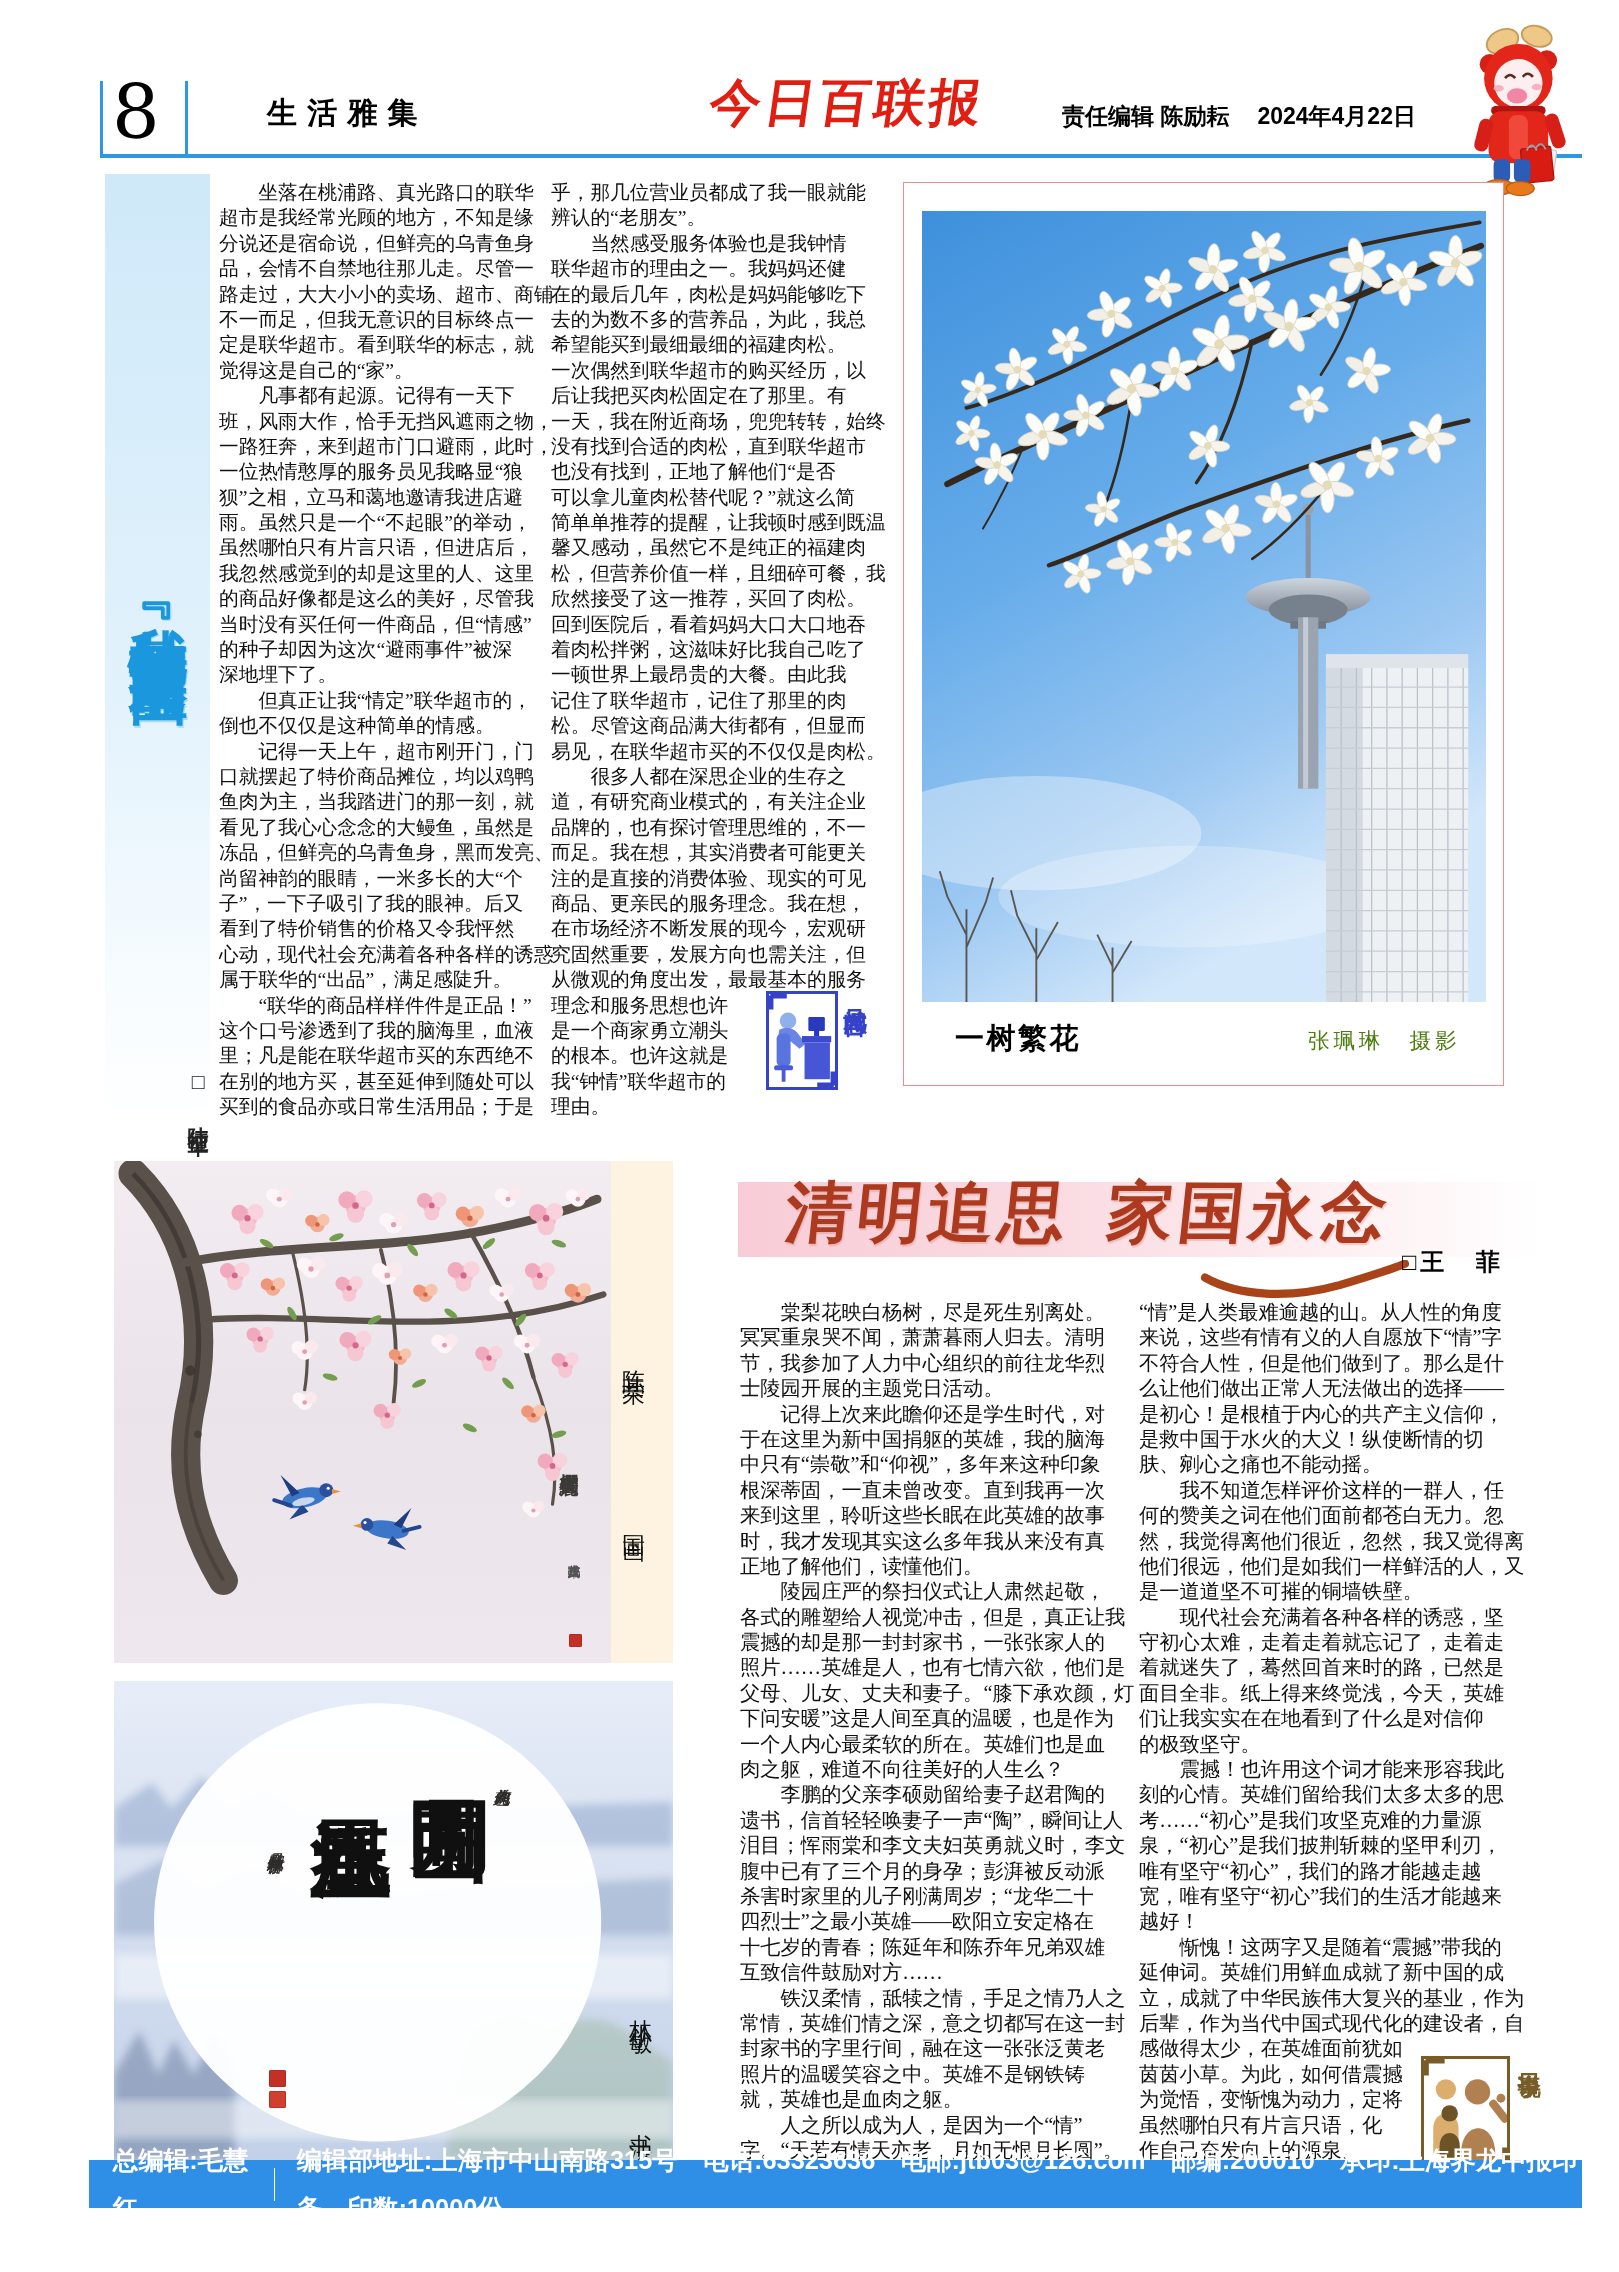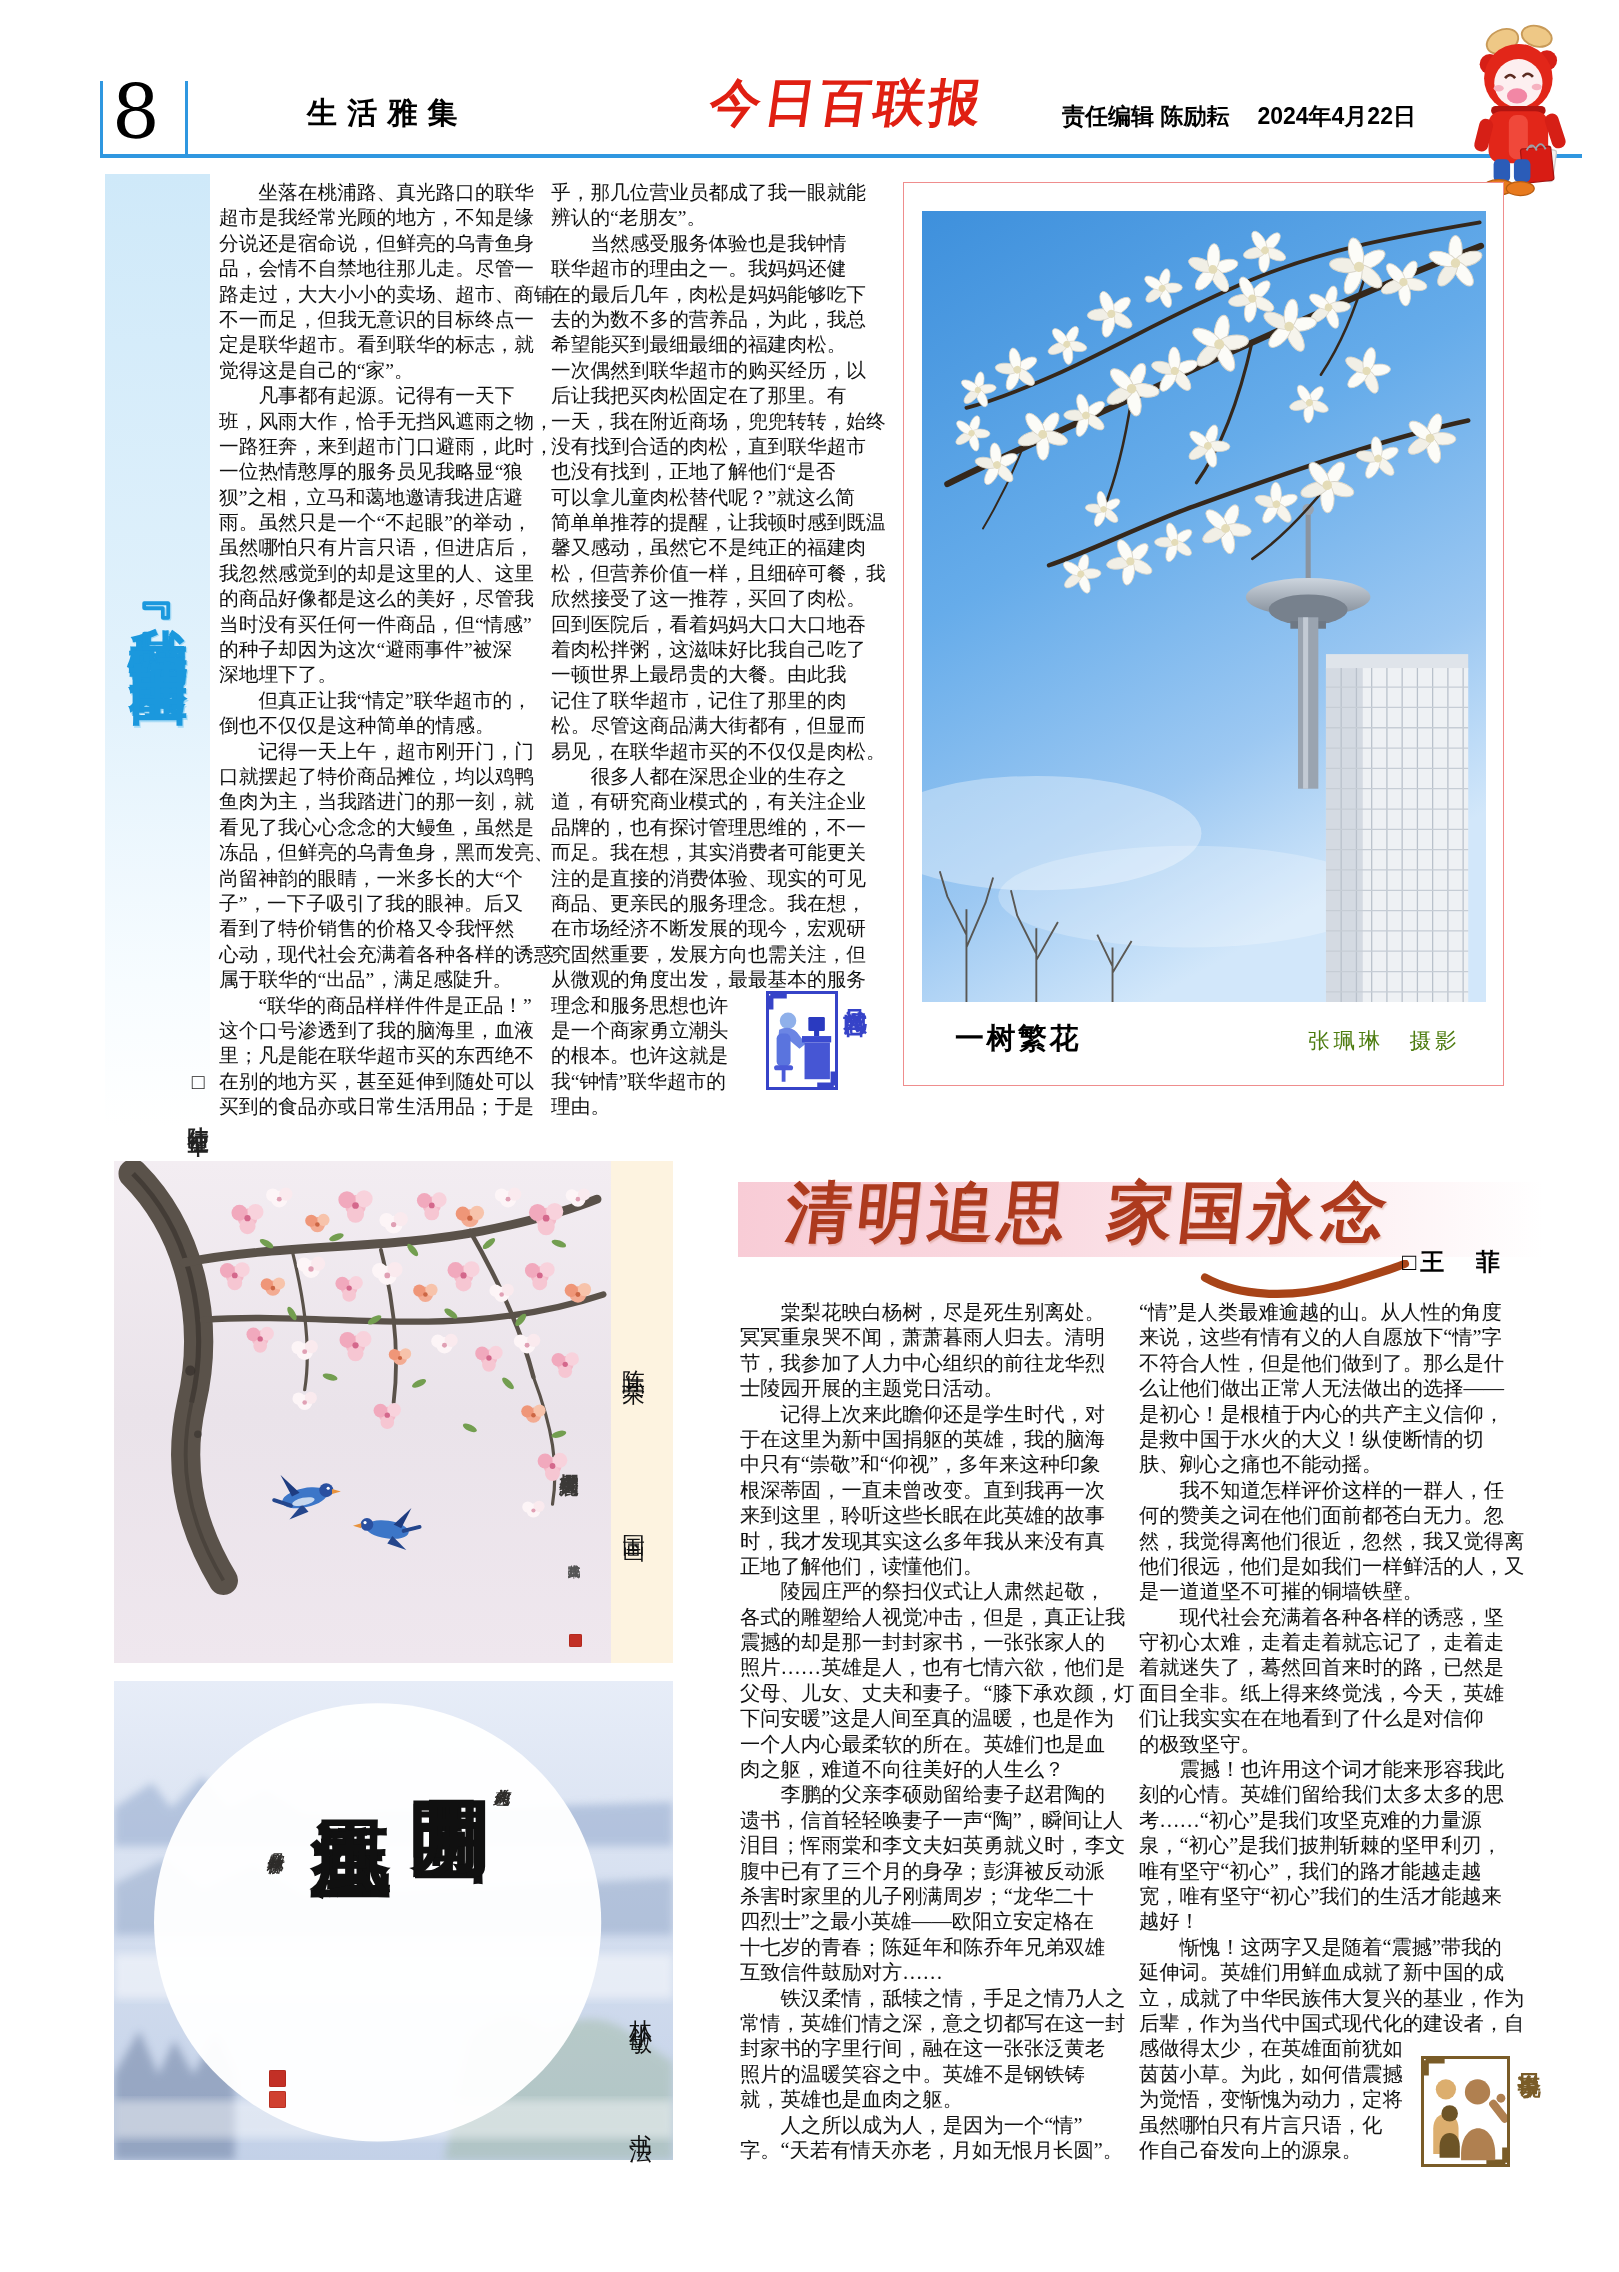--- a/index.html
+++ b/index.html
@@ -4,21 +4,21 @@
 <style>
   html,body{margin:0;padding:0;background:#ffffff;}
   #page{position:relative;width:1620px;height:2273px;background:#fff;overflow:hidden;
         font-family:"Liberation Serif","DejaVu Serif",serif;color:#111;}
   .abs{position:absolute;}
   .vert{writing-mode:vertical-rl;}
   
   .pagenum{font:normal 75px/75px "DejaVu Serif",serif;color:#000;}
   .vrule{width:3.2px;background:#2f97e0;}
   .hrule{height:4.4px;background:#2f97e0;}
-  .section{font:bold 30px/36px "Liberation Sans",sans-serif;letter-spacing:10.2px;color:#000;margin-left:40px;}
+  .section{font:bold 30px/36px "Liberation Sans",sans-serif;letter-spacing:10.2px;color:#000;}
   .masthead{font:bold 51px/53px "Liberation Serif",serif;color:#e01f12;transform:skewX(-8deg);letter-spacing:3.8px;}
   .edline{font:bold 23px/28px "Liberation Sans",sans-serif;color:#000;display:flex;gap:28px;}
   
   .strip{background:linear-gradient(180deg,#cfe9f9 0%,#e2f2fc 55%,#f7fcff 85%,#fff 100%);}
   .vtitle{font:900 58px/104px "Liberation Serif",serif;color:#1b98dd;letter-spacing:3.8px;
           text-shadow:1.3px 1.3px 0.6px rgba(120,200,240,.55);}
   .vauthor{font:bold 21px/25.4px "Liberation Serif",serif;color:#222;letter-spacing:5.1px;}
   .bcol .bl{height:25.4px;white-space:pre;}
   .f1 .bl{font:19.7px/25.4px "Liberation Serif",serif;}
   .f2 .bl{font:20.3px/25.4px "Liberation Serif",serif;}
@@ -547,15 +547,20 @@
     <div class="abs vert callig-small" style="left:378px;top:95px;height:216px;">此為前人句也</div>
     <div class="abs vert callig-big" style="left:287px;top:56px;height:394px;">山間明月</div>
     <div class="abs vert callig-big" style="left:188px;top:75px;height:394px;">江上春風</div>
     <div class="abs vert callig-small" style="left:151px;top:159px;height:229px;">癸卯春月 林小敏書</div>
     <div class="abs seal" style="left:155px;top:389px;"></div>
     <div class="abs seal" style="left:155px;top:410px;background:#d04030;"></div>
   </div>
   <div class="abs vert artcredit" style="left:626px;top:2001px;height:102px;">林小敏</div>
   <div class="abs vert artcredit" style="left:626px;top:2116px;height:70px;">书法</div>
 
+  <div class="abs footer" style="left:89px;top:2160px;width:1493px;height:48px;padding-left:24px;box-sizing:border-box;">
+    <span>总编辑:毛慧红</span>
+    <span class="divider"></span>
+    <span>编辑部地址:上海市中山南路315号　电话:63323636　电邮:jtb03@126.com　邮编:200010　承印:上海界龙中报印务　印数:10000份</span>
+  </div>
 
 </div>
 
 
 </body></html>

